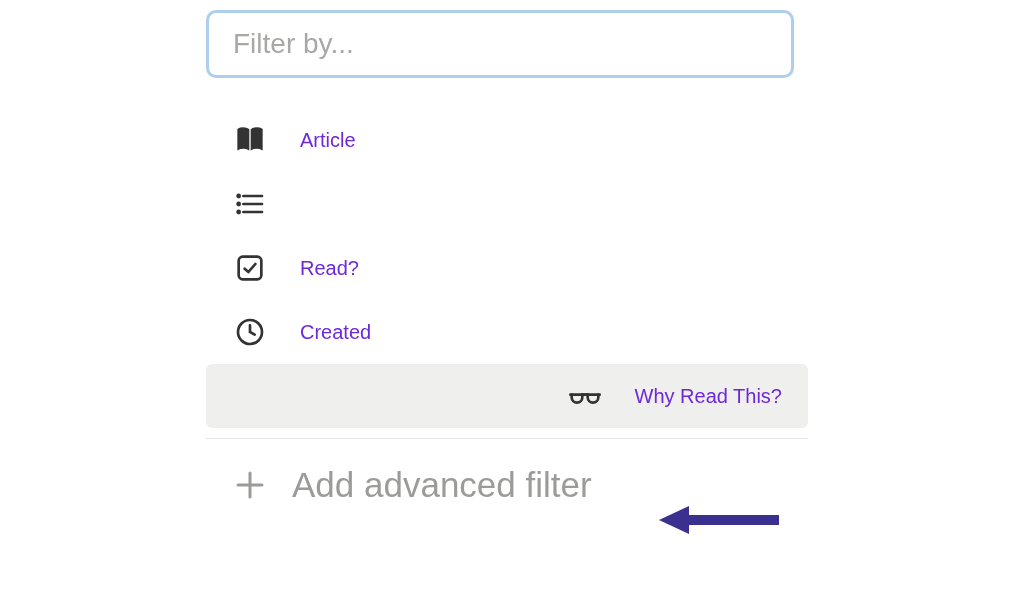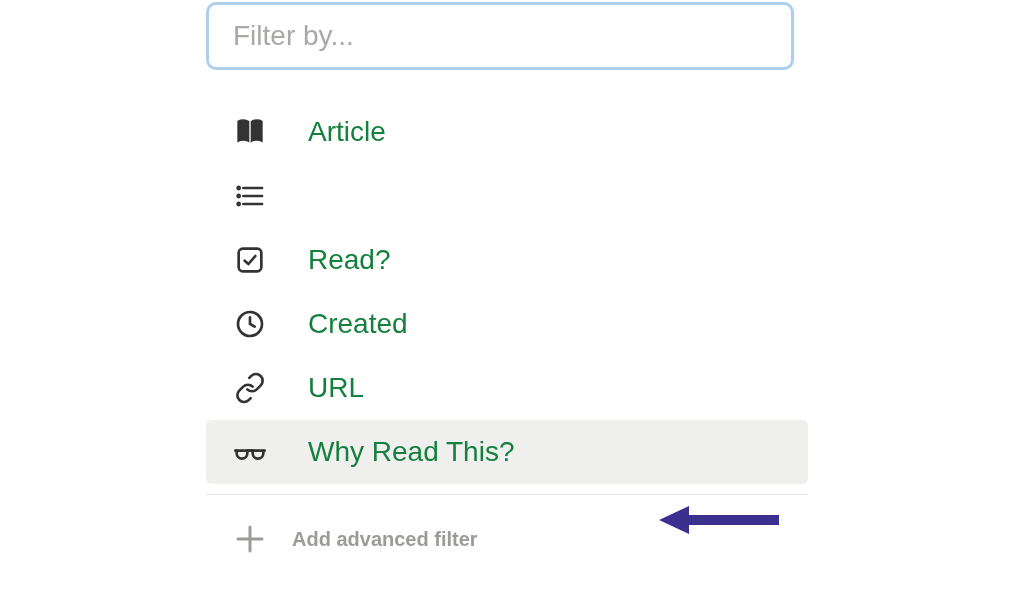--- a/index.html
+++ b/index.html
@@ -10,21 +10,21 @@
     body {
       font-family: -apple-system, BlinkMacSystemFont, "Segoe UI", Helvetica, Arial, sans-serif;
       background: #fff;
       width: 1024px;
       height: 614px;
       position: relative;
     }
     .filter-panel {
       position: absolute;
       left: 206px;
-      top: 2px;
+      top: 10px;
       width: 602px;
     }
     .filter-input {
       width: 588px;
       height: 68px;
       border: 3px solid #aeceee;
       border-radius: 10px;
       font-size: 28px;
       color: #333;
       padding: 0 24px;
@@ -39,39 +39,40 @@
     }
     .filter-item {
       display: flex;
       align-items: center;
       padding: 14px 26px;
       border-radius: 6px;
       cursor: pointer;
     }
     .filter-item.hovered {
       background: #efefee;
+      justify-content: flex-end;
     }
     .filter-icon {
       width: 36px;
       height: 36px;
       display: flex;
       align-items: center;
       justify-content: center;
       flex-shrink: 0;
       color: #333;
     }
     .filter-icon svg {
       width: 32px;
       height: 32px;
       stroke: currentColor;
     }
     .filter-label {
-      font-size: 28px;
-      color: #15803d;
-      margin-left: 40px;
+      font-size: 20px;
+      color: #6d28d9;
+      margin-left: 32px;
       font-weight: 450;
     }
     .divider {
       height: 1px;
       background: #e4e4e3;
       margin: 10px 0;
     }
     .advanced-row {
       display: flex;
       align-items: center;
@@ -80,24 +81,24 @@
     }
     .advanced-icon {
       width: 36px;
       height: 36px;
       display: flex;
       align-items: center;
       justify-content: center;
       color: #9b9b99;
     }
     .advanced-label {
-      font-size: 20px;
+      font-size: 35px;
       color: #9b9b99;
       margin-left: 24px;
-      font-weight: 700;
+      font-weight: 400;
     }
     .arrow-annotation {
       position: absolute;
       left: 654px;
       top: 500px;
     }
   </style>
 </head>
 <body>
 
@@ -143,29 +144,20 @@
     <div class="filter-item">
       <span class="filter-icon">
         <svg viewBox="0 0 24 24" fill="none" stroke-width="2" stroke-linecap="round">
           <circle cx="12" cy="12" r="9"></circle>
           <polyline points="12 7 12 12 15.5 14"></polyline>
         </svg>
       </span>
       <span class="filter-label">Created</span>
     </div>
 
-    <div class="filter-item">
-      <span class="filter-icon">
-        <svg viewBox="0 0 24 24" fill="none" stroke-width="2" stroke-linecap="round">
-          <path d="M10 13a5 5 0 0 0 7.07 0l3-3a5 5 0 0 0-7.07-7.07l-1.5 1.5"></path>
-          <path d="M14 11a5 5 0 0 0-7.07 0l-3 3a5 5 0 0 0 7.07 7.07l1.5-1.5"></path>
-        </svg>
-      </span>
-      <span class="filter-label">URL</span>
-    </div>
 
     <div class="filter-item hovered">
       <span class="filter-icon">
         <svg viewBox="0 0 24 24" fill="none" stroke-width="2" stroke-linecap="round">
           <path d="M2 11 L2 13 A4 4 0 0 0 10 13 L10 11"></path>
           <path d="M14 11 L14 13 A4 4 0 0 0 22 13 L22 11"></path>
           <line x1="10" y1="11" x2="14" y2="11"></line>
           <line x1="1" y1="11" x2="23" y2="11"></line>
         </svg>
       </span>

